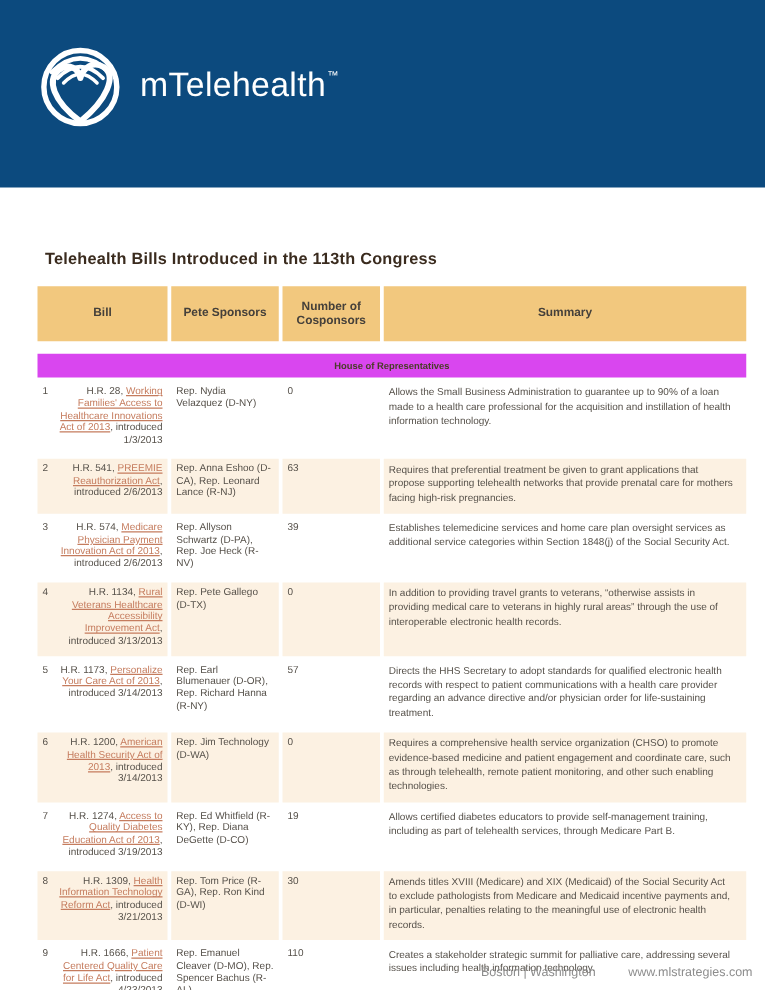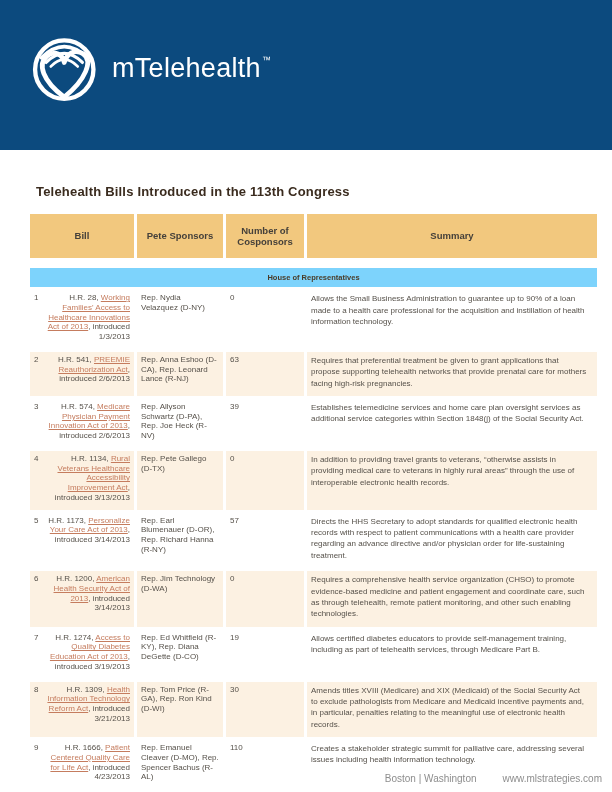--- a/index.html
+++ b/index.html
@@ -13,42 +13,42 @@
   .logo { position:absolute; left:28px; top:30px; display:flex; align-items:center; }
   .logo svg { display:block; }
   .logo-text {
     color:#ffffff; font-size:27px; letter-spacing:0.3px;
     margin-left:2px; font-weight:400;
   }
   .logo-text sup { font-size:9px; vertical-align:14px; margin-left:1px; }
 
   
   h1.doc-title {
-    margin:34px 0 0 36px; font-size:13px; font-weight:bold;
+    margin:49px 0 0 36px; font-size:13px; font-weight:bold;
     color:#3a2b1e; letter-spacing:0.2px;
   }
 
   
   table.bills {
     margin:12px 0 0 27px; width:573px; table-layout:fixed;
     border-collapse:separate; border-spacing:3px;
     font-size:8px; color:#56514a;
   }
   col.c-bill { width:104px; }
   col.c-sponsor { width:86px; }
   col.c-num { width:78px; }
 
   th {
     background:#f2c87e; color:#45403a; font-weight:bold; font-size:9.5px;
     text-align:center; vertical-align:middle; height:40px; line-height:1.2;
     padding:2px 4px;
   }
   tr.spacer-row td { background:transparent; height:4px; padding:0; }
   tr.section-row td {
-    background:#7dd3fc; color:#4a3c28; font-weight:bold; font-size:7.5px;
+    background:#d946ef; color:#4a3c28; font-weight:bold; font-size:7.5px;
     text-align:center; padding:5px 0;
   }
 
   td { background:#ffffff; vertical-align:top; padding:3px 4px 7px 4px; line-height:1.22; }
   tr.alt td { background:#fcf1e2; }
 
   .bill-wrap { display:flex; }
   .rownum { width:13px; flex:none; }
   .bill-text { flex:1;text-align:right; }
   a.bill-link { color:#c57c5e; text-decoration:underline; cursor:pointer; }

